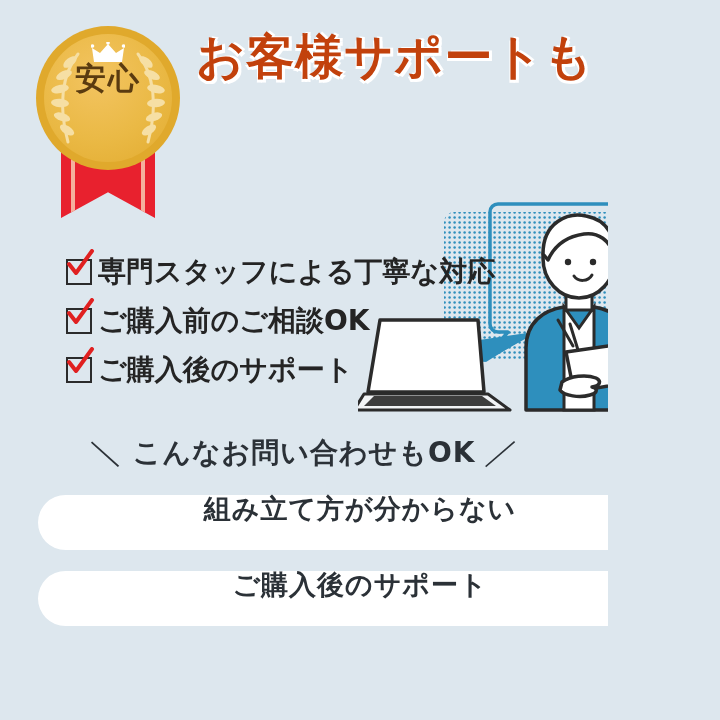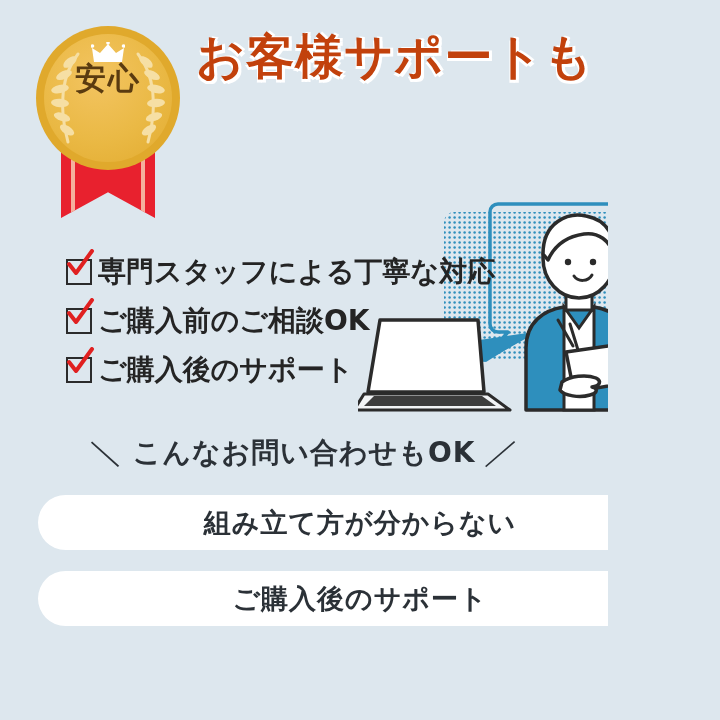--- a/index.html
+++ b/index.html
@@ -194,21 +194,20 @@
     position: absolute;
     left: 38px;
     top: 495px;
     width: 644px;
   }
   .pill {
     height: 55px;
     background: #ffffff;
     border-radius: 28px;
     display: flex;
-    align-items: center;
     justify-content: center;
     margin-bottom: 21px;
   }
   .pill-text {
     font-family: "DejaVu Sans", "Liberation Sans", sans-serif;
     font-size: 27px;
     font-weight: bold;
     color: #2b3137;
     letter-spacing: 1px;
     line-height: 1;

